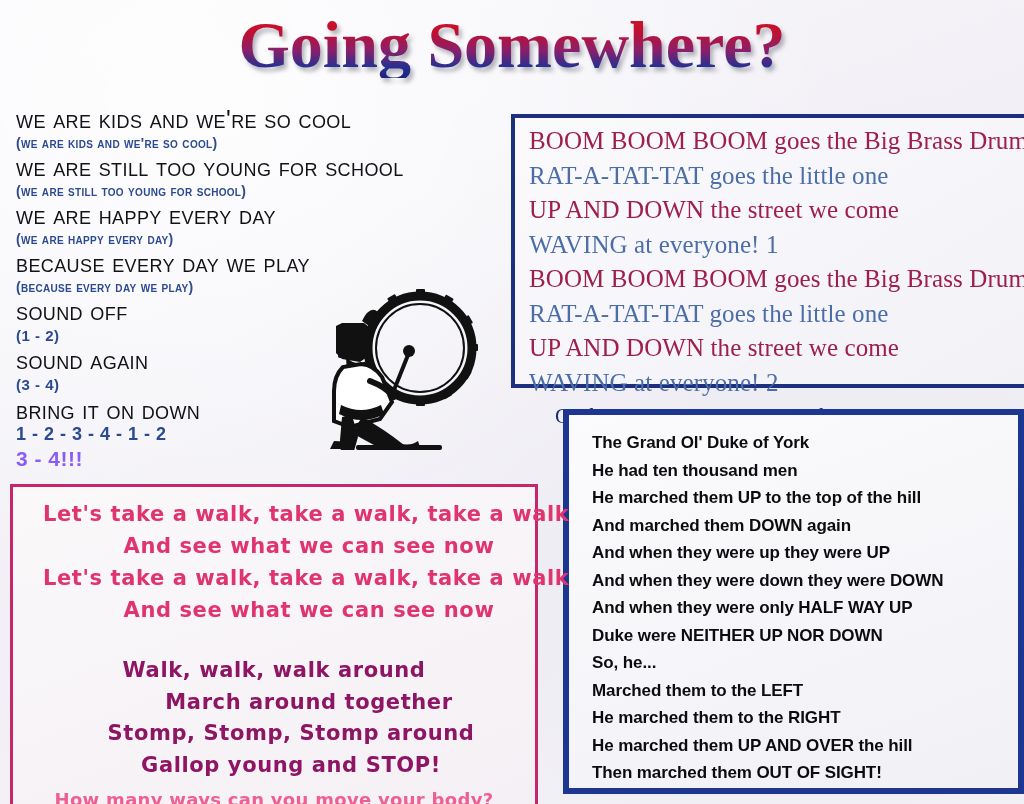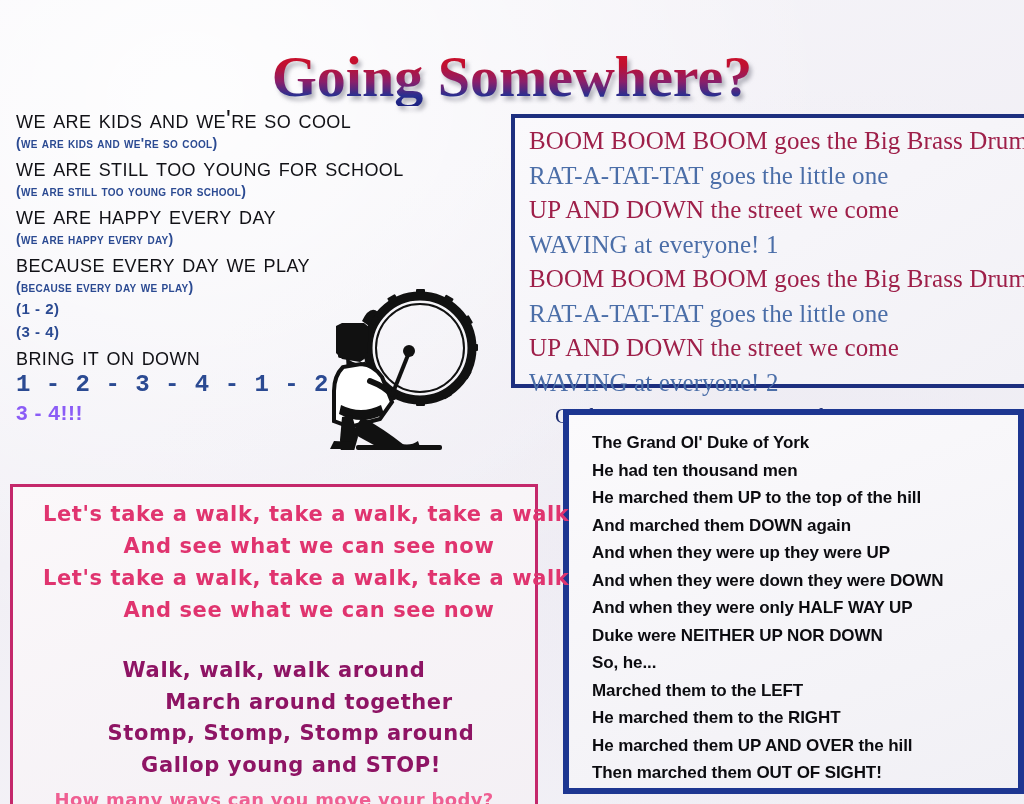--- a/index.html
+++ b/index.html
@@ -33,32 +33,31 @@
     left: 0;
     top: 12px;
     width: 1024px;
     text-align: center;
     z-index: 6;
   }
   .poster-title {
     display: inline-block;
     font-family: "Liberation Serif", "DejaVu Serif", serif;
     font-weight: bold;
-    font-size: 58px;
+    font-size: 66px;
     line-height: 1.0;
     letter-spacing: 0px;
     background-image: linear-gradient(to bottom, #d31128 0%, #c01030 30%, #8b1f6a 58%, #2a2f8f 82%, #1b2180 100%);
     -webkit-background-clip: text;
     background-clip: text;
     color: transparent;
     -webkit-text-fill-color: transparent;
     filter: drop-shadow(3px 4px 2px rgba(120,120,135,0.55));
     white-space: nowrap;
     padding: 0 6px;
-    margin-top: 36px;
   }
 
   
   .chant-col {
     position: absolute;
     left: 16px;
     top: 106px;
     width: 500px;
     z-index: 4;
   }
@@ -87,21 +86,21 @@
     margin-bottom: 1px;
   }
   .count-line {
     font-family: "Liberation Sans", sans-serif;
     font-weight: bold;
     color: #2b4a92;
     letter-spacing: 0.5px;
     white-space: nowrap;
   }
   .count-small { font-size: 15px; line-height: 1.5; }
-  .count-big   { font-size: 24px; line-height: 1.25; font-family: Liberation Mono, monospace; }
+  .count-big   { font-size: 18px; line-height: 1.25; }
   .finale-line {
     font-family: "Liberation Sans", sans-serif;
     font-weight: bold;
     color: #8b5cf6;
     font-size: 21px;
     line-height: 1.2;
     letter-spacing: 0.5px;
     white-space: nowrap;
   }
 
@@ -217,21 +216,23 @@
 
 <div class="chant-col" id="chant-col">
     <div class="chant-line">We are kids and we're so cool</div>
     <div class="echo-line">(We are kids and we're so cool)</div>
     <div class="chant-line">We are still too young for school</div>
     <div class="echo-line">(We are still too young for school)</div>
     <div class="chant-line">We are happy every day</div>
     <div class="echo-line">(We are happy every day)</div>
     <div class="chant-line">Because every day we play</div>
     <div class="echo-line">(Because every day we play)</div>
+    <div class="chant-line">Sound off</div>
     <div class="count-line count-small">(1 - 2)</div>
+    <div class="chant-line">Sound again</div>
     <div class="count-line count-small">(3 - 4)</div>
     <div class="chant-line">Bring it on down</div>
     <div class="count-line count-big">1 - 2 - 3 - 4 - 1 - 2</div>
     <div class="finale-line">3 - 4!!!</div>
   </div>
 
 <div class="drummer">
   <svg viewBox="0 0 180 165" xmlns="http://www.w3.org/2000/svg" aria-hidden="true">
     <g fill="#111111">
 

